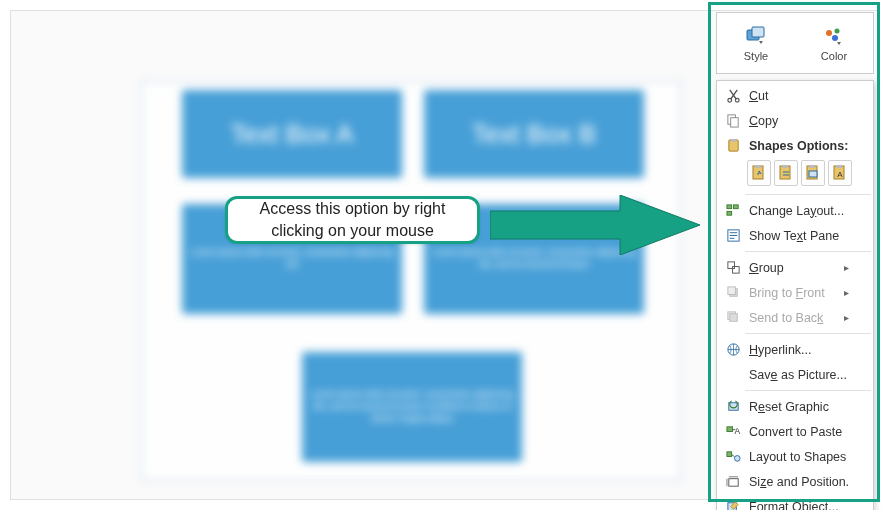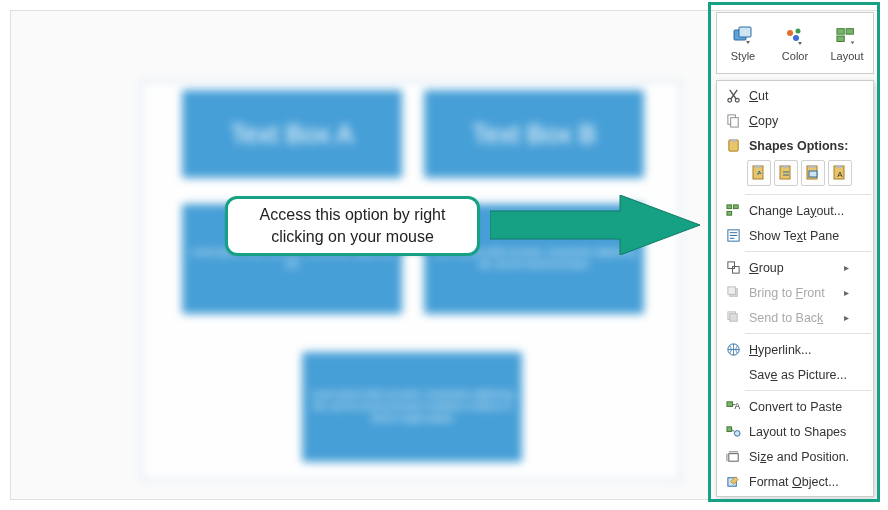--- a/index.html
+++ b/index.html
@@ -57,21 +57,21 @@
   .boxB { left: 282px; top: 8px; width: 220px; height: 88px; }
   .boxC { left: 40px; top: 122px; width: 220px; height: 110px; }
   .boxD { left: 282px; top: 122px; width: 220px; height: 110px; }
   .boxE { left: 160px; top: 270px; width: 220px; height: 110px; }
 
   .callout {
     position: absolute;
     left: 225px;
     top: 196px;
     width: 255px;
-    height: 60px;
+    height: 48px;
     background: #fff;
     border: 3px solid #17a184;
     border-radius: 12px;
     color: #222;
     font-size: 16px;
     display: flex;
     align-items: center;
     justify-content: center;
     text-align: center;
     padding: 6px 16px;
@@ -221,31 +221,20 @@
     <span class="ic">
       <svg width="22" height="20" viewBox="0 0 22 20">
         <circle cx="6" cy="7" r="3" fill="#e36f2b"></circle>
         <circle cx="14" cy="5" r="2.5" fill="#3b9e4a"></circle>
         <circle cx="12" cy="12" r="3" fill="#3e6fd6"></circle>
         <path d="M14 16 l4 0 l-2 3 z" fill="#666"></path>
       </svg>
     </span>
     <span class="lbl">Color</span>
   </div>
-  <div class="mini-item">
-    <span class="ic">
-      <svg width="24" height="20" viewBox="0 0 24 20">
-        <rect x="1" y="2" width="8" height="6" fill="#7ab36b" stroke="#3d7a2e"></rect>
-        <rect x="11" y="2" width="8" height="6" fill="#7ab36b" stroke="#3d7a2e"></rect>
-        <rect x="1" y="10" width="8" height="6" fill="#7ab36b" stroke="#3d7a2e"></rect>
-        <path d="M16 16 l4 0 l-2 3 z" fill="#666"></path>
-      </svg>
-    </span>
-    <span class="lbl">Layout</span>
-  </div>
 </div>
 
 <div class="context-menu">
 
   <div class="menu-item">
     <span class="menu-icon">
       <svg width="15" height="15" viewBox="0 0 16 16">
           <path d="M4 2 L11 12 M12 2 L5 12" stroke="#555" stroke-width="1.4" fill="none"></path>
           <circle cx="4" cy="13" r="2" fill="none" stroke="#555" stroke-width="1.3"></circle>
           <circle cx="12" cy="13" r="2" fill="none" stroke="#555" stroke-width="1.3"></circle>
@@ -375,20 +364,29 @@
     <span class="menu-label"><span class="u">H</span>yperlink...</span>
   </div>
 
   <div class="menu-item">
     <span class="menu-icon"></span>
     <span class="menu-label">Sav<span class="u">e</span> as Picture...</span>
   </div>
 
   <div class="menu-sep"></div>
 
+  <div class="menu-item">
+    <span class="menu-icon">
+      <svg width="15" height="15" viewBox="0 0 16 16">
+          <rect x="3" y="4" width="10" height="8" fill="#cfe4f3" stroke="#2b6aa0"></rect>
+          <path d="M6 2 a4 4 0 1 0 4 0" stroke="#3d7a2e" fill="none" stroke-width="1.2"></path>
+        </svg>
+    </span>
+    <span class="menu-label">R<span class="u">e</span>set Graphic</span>
+  </div>
 
   <div class="menu-item">
     <span class="menu-icon">
       <svg width="15" height="15" viewBox="0 0 16 16">
           <rect x="1" y="3" width="6" height="5" fill="#7ab36b" stroke="#3d7a2e"></rect>
           <text x="12" y="11" font-size="9" text-anchor="middle" fill="#333">A</text>
           <path d="M7 6 l3 0" stroke="#555" stroke-width="1"></path>
         </svg>
     </span>
     <span class="menu-label">Convert to Paste</span>

